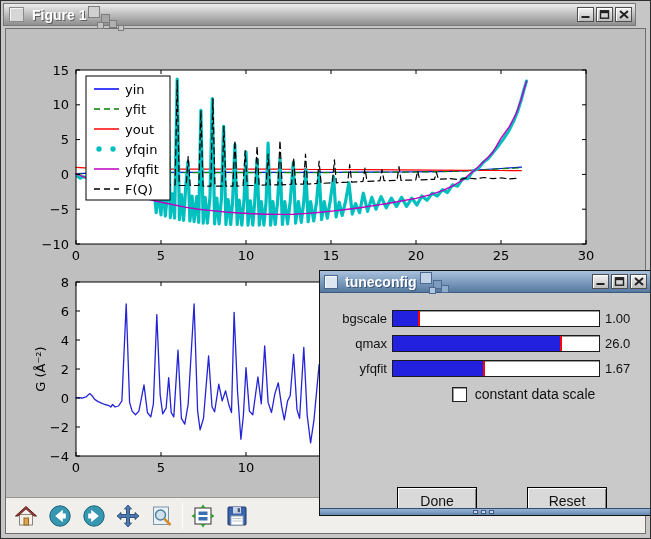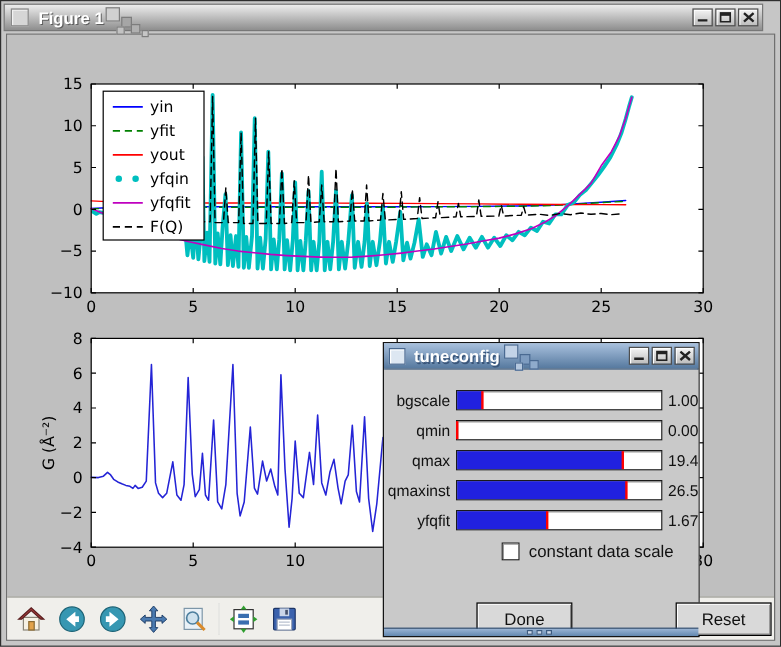--- a/index.html
+++ b/index.html
@@ -27,21 +27,21 @@
   .canvas{position:absolute;left:0;top:0;right:0;bottom:36px;background:#bfbfbf;}
   #plots{position:absolute;left:0;top:0;z-index:2;pointer-events:none;}
   
   .toolbar{position:absolute;left:0;right:0;bottom:0;height:36px;
     background:#f0efeb;border-top:1px solid #979790;display:flex;
     align-items:center;gap:6px;padding-left:6px;z-index:3;}
   .tool{width:28px;height:28px;border:0;background:transparent;padding:1px;
     display:flex;align-items:center;justify-content:center;}
   .tsep{width:1px;height:26px;background:#a5a59e;border-right:1px solid #fff;}
   
-  .dialog{position:absolute;left:318px;top:284px;width:264px;height:246px;
+  .dialog{position:absolute;left:318px;top:269px;width:332px;height:246px;
     z-index:10;border:1px solid #141414;background:#c9c9c9;
     box-shadow:inset 1px 0 0 #e9e9e9,inset -1px 0 0 #8f8f8f;}
   .dlg-titlebar{position:relative;height:22px;
     background:linear-gradient(#a9c1de,#56799f);border-bottom:1px solid #3c5b80;
     display:flex;align-items:center;z-index:2;}
   .dlg-icon{width:14px;height:14px;margin-left:4px;background:#dde7f2;
     border:1px solid #49688f;box-shadow:inset 1px 1px 0 #fff;}
   .dlg-title{margin-left:7px;font-size:14px;font-weight:bold;color:#fff;
     text-shadow:1px 1px 0 #3a567a;}
   .dlg-body{position:absolute;left:0;right:0;top:22px;bottom:7px;background:#c9c9c9;
@@ -312,59 +312,43 @@
       <div id="slider-rows">
           <div class="srow">
             <div class="slabel">bgscale</div>
             <div class="strack">
               <div class="sfill" style="width: 12.5%; background: rgb(33, 33, 223);"></div>
               <div class="sred" style="left: calc(12.5% - 1px); background: rgb(255, 0, 0);"></div>
             </div>
             <div class="svalue">1.00</div>
           </div>
           <div class="srow">
-            <div class="slabel">qmin</div>
-            <div class="strack">
-              <div class="sfill" style="width: 0%; background: rgb(33, 33, 223);"></div>
-              <div class="sred" style="left: calc(0% - 1px); background: rgb(255, 0, 0);"></div>
-            </div>
-            <div class="svalue">0.00</div>
-          </div>
-          <div class="srow">
             <div class="slabel">qmax</div>
             <div class="strack">
               <div class="sfill" style="width: 81.6%; background: rgb(33, 33, 223);"></div>
               <div class="sred" style="left: calc(81.6% - 1px); background: rgb(255, 0, 0);"></div>
             </div>
-            <div class="svalue">19.4</div>
-          </div>
-          <div class="srow">
-            <div class="slabel">qmaxinst</div>
-            <div class="strack">
-              <div class="sfill" style="width: 83%; background: rgb(33, 33, 223);"></div>
-              <div class="sred" style="left: calc(83% - 1px); background: rgb(255, 0, 0);"></div>
-            </div>
-            <div class="svalue">26.5</div>
+            <div class="svalue">26.0</div>
           </div>
           <div class="srow">
             <div class="slabel">yfqfit</div>
             <div class="strack">
               <div class="sfill" style="width: 44.4%; background: rgb(33, 33, 223);"></div>
               <div class="sred" style="left: calc(44.4% - 1px); background: rgb(255, 0, 0);"></div>
             </div>
             <div class="svalue">1.67</div>
           </div>
         </div>
       <div class="cbrow">
         <div class="cbox"></div>
         <div class="cblabel">constant data scale</div>
       </div>
       <div class="btnrow">
         <button class="tkbtn" style="left:77px;">Done</button>
-        <button class="tkbtn" style="left:207px;margin-left:36px;">Reset</button>
+        <button class="tkbtn" style="left:207px;">Reset</button>
       </div>
     </div>
 
     <div class="dlg-grip">
       <div class="gripdots">
           <i></i>
           <i></i>
           <i></i>
         </div>
     </div>

